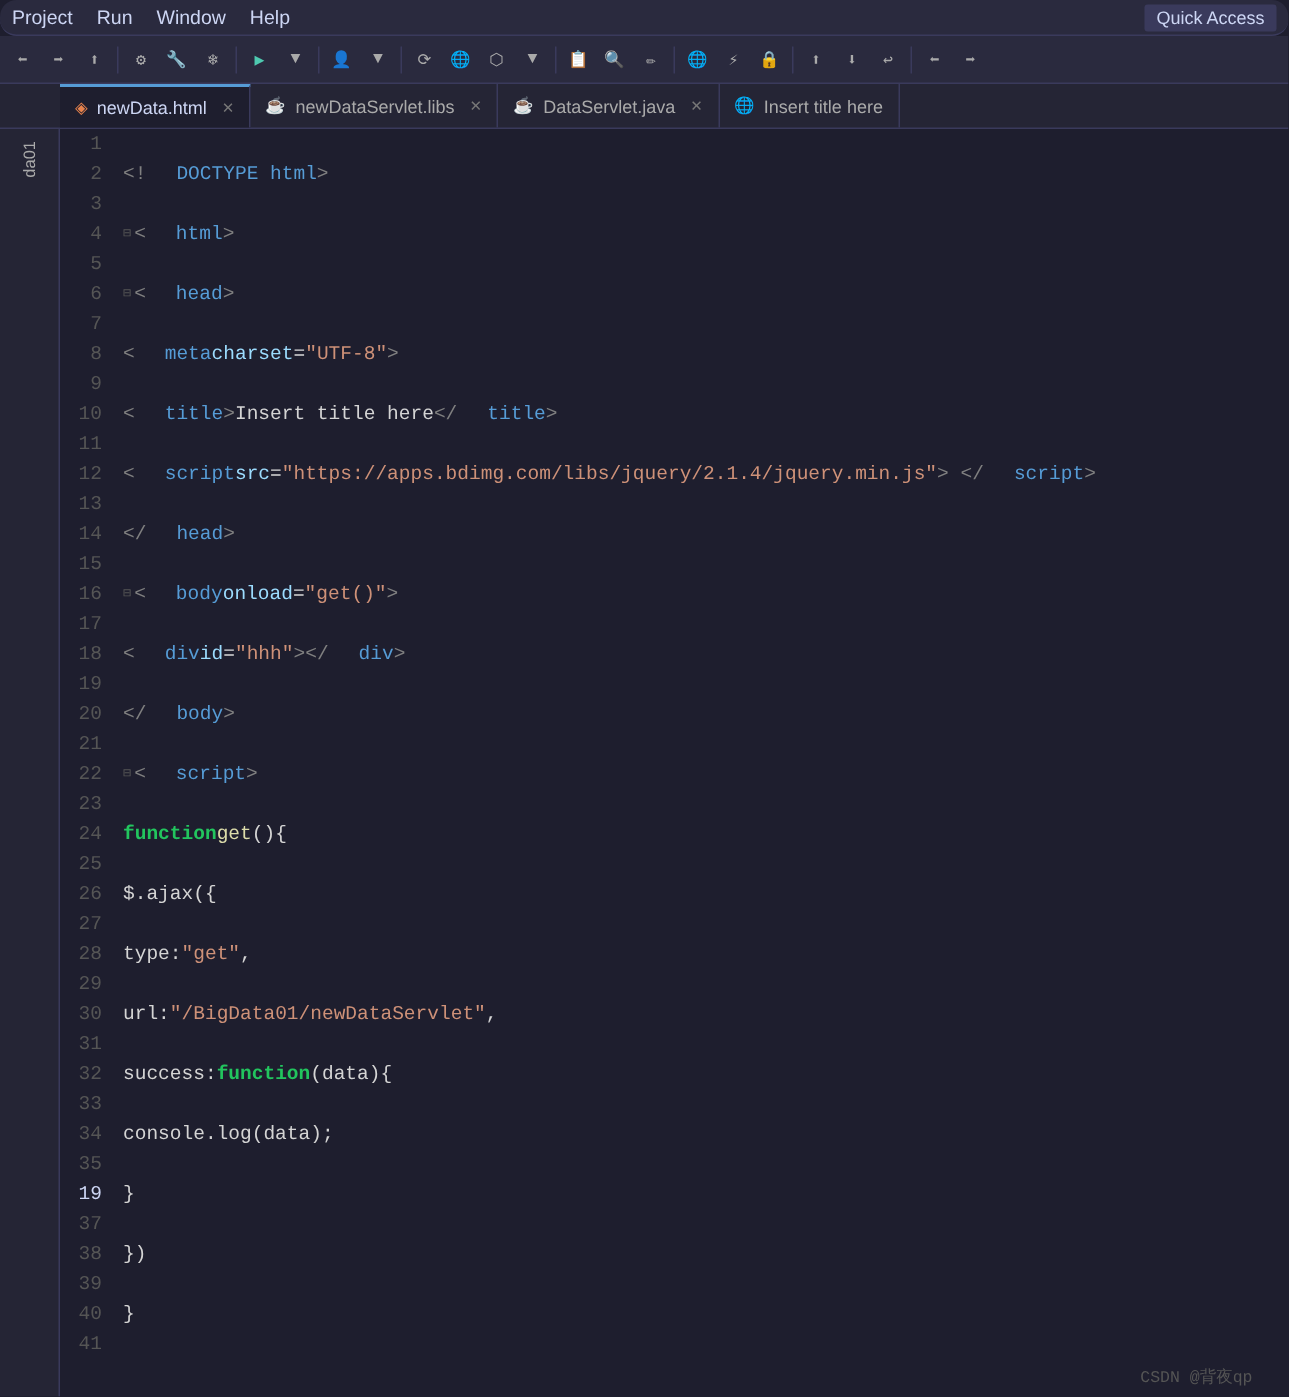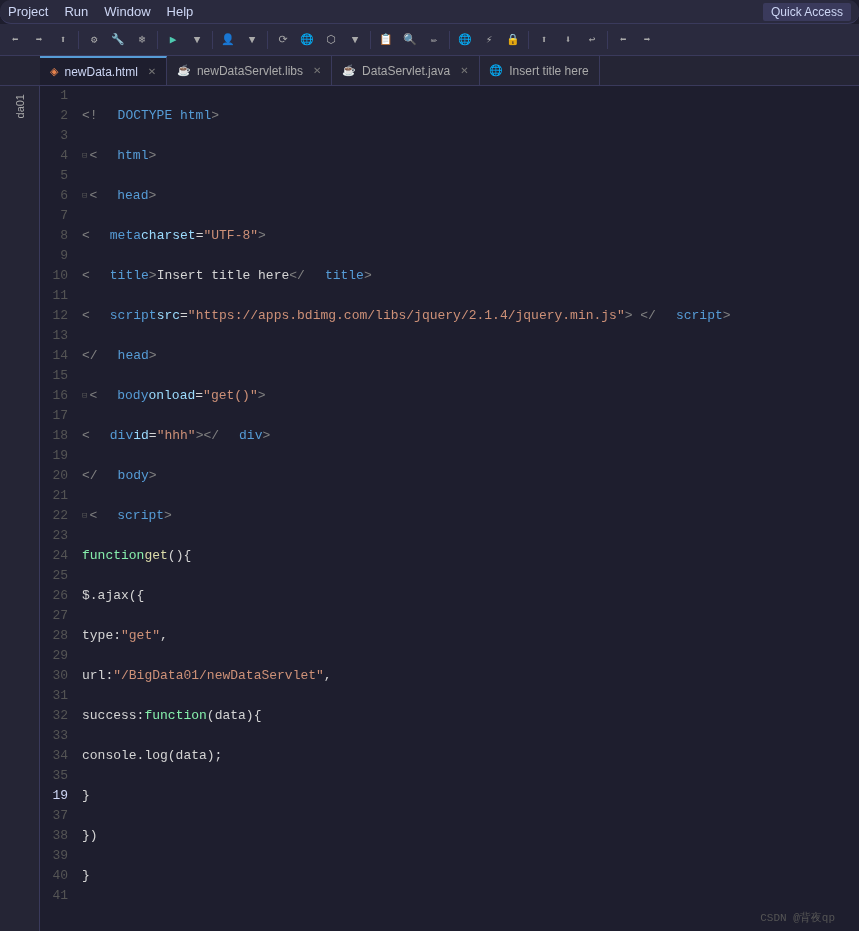--- a/index.html
+++ b/index.html
@@ -155,21 +155,21 @@
 
     
     .code-line {
       display: flex;
       align-items: center;
       min-height: 20px;
       padding-left: 4px;
     }
 
     
-    .kw { color: #86efac; font-weight: normal; }                           
+    .kw { color: #22c55e; font-weight: bold; }                           
     .tag-angle { color: #808080; }                           
     .plain { color: #d4d4d4; }
     .html-tag { color: #569cd6; padding-left: 20px; }
     .html-attr { color: #9cdcfe; }
     .html-val { color: #ce9178; }
     .js-fn { color: #dcdcaa; }
     .js-str { color: #ce9178; }
 
     
     .fold-icon {

